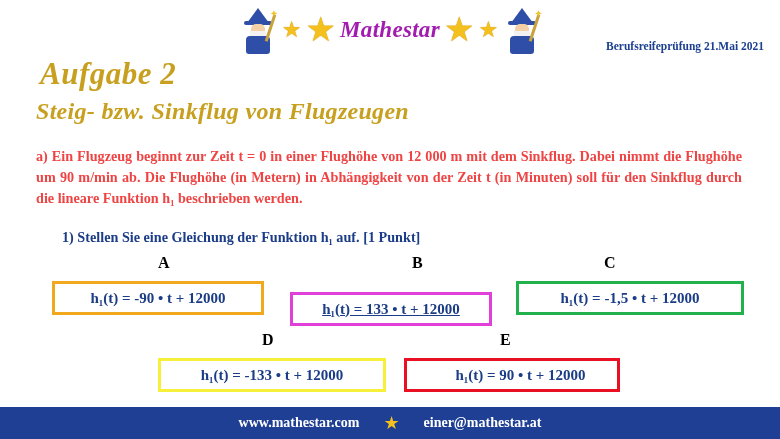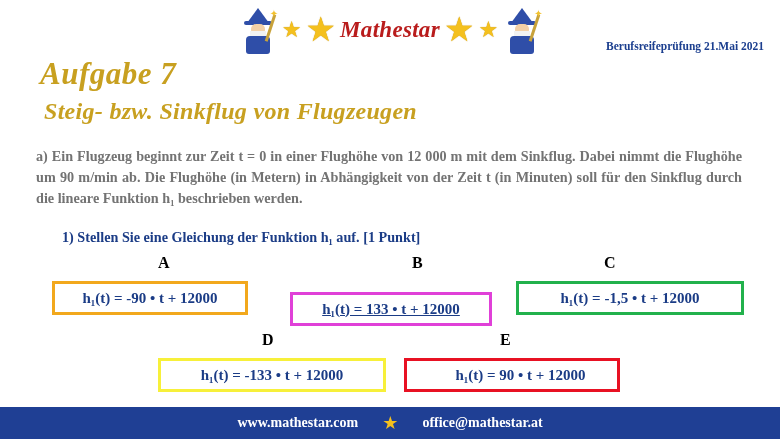--- a/index.html
+++ b/index.html
@@ -112,21 +112,21 @@
     text-shadow: 0 0 1px #b8860b;
   }
   .star.small {
     font-size: 22px;
   }
   .brand {
     font-family: "Liberation Serif", serif;
     font-size: 23px;
     font-weight: bold;
     font-style: italic;
-    color: #b91c1c;
+    color: #a21caf;
     letter-spacing: 0.3px;
   }
 
   
   .exam-note {
     position: absolute;
     top: 40px;
     right: 16px;
     font-family: "Liberation Serif", serif;
     font-size: 11.5px;
@@ -143,40 +143,40 @@
     font-family: "Liberation Serif", serif;
     font-style: italic;
     font-weight: bold;
     font-size: 31px;
     color: #c8a020;
     letter-spacing: 0.5px;
   }
   .title-sub {
     position: absolute;
     top: 98px;
-    left: 44px;
+    left: 36px;
     font-family: "Liberation Serif", serif;
     font-style: italic;
     font-weight: bold;
     font-size: 24px;
     color: #c8a020;
     letter-spacing: 0.3px;
   }
 
   
   .task-body {
     position: absolute;
     top: 146px;
     left: 36px;
     width: 706px;
     font-family: "Liberation Serif", serif;
     font-weight: bold;
     font-size: 14.2px;
     line-height: 21px;
-    color: #737373;
+    color: #ef4444;
     text-align: justify;
   }
   .question-line {
     position: absolute;
     top: 222px;
     left: 62px;
     font-family: "Liberation Serif", serif;
     font-weight: bold;
     font-size: 14.2px;
     color: #1b3c86;
@@ -201,21 +201,21 @@
     font-family: "Liberation Serif", serif;
     font-weight: bold;
     font-size: 15px;
     color: #1b3c86;
     height: 34px;
     border-width: 3px;
     border-style: solid;
     white-space: nowrap;
   }
 
-  #optA { left: 52px;  top: 281px; width: 196px; border-color: #f2a81d; }
+  #optA { left: 52px;  top: 281px; width: 212px; border-color: #f2a81d; }
   #optB { left: 290px; top: 292px; width: 202px; border-color: #e040d8; text-decoration: underline; }
   #optC { left: 516px; top: 281px; width: 228px; border-color: #22b14c; }
   #optD { left: 158px; top: 358px; width: 228px; border-color: #f7f03a; }
   #optE { left: 404px; top: 358px; width: 216px; border-color: #e81123; }
 
   #letA { left: 158px; top: 254px; }
   #letB { left: 412px; top: 254px; }
   #letC { left: 604px; top: 254px; }
   #letD { left: 262px; top: 331px; }
   #letE { left: 500px; top: 331px; }
@@ -271,37 +271,37 @@
         <span class="face"></span>
       <span class="beard"></span>
         <span class="robe"></span>
         <span class="wand"></span>
       <span class="spark">✦</span>
     </span>
   </div>
 
   <div class="exam-note">Berufsreifeprüfung 21.Mai 2021</div>
 
-  <div class="title-main">Aufgabe 7</div>
+  <div class="title-main">Aufgabe 2</div>
   <div class="title-sub">Steig- bzw. Sinkflug von Flugzeugen</div>
 
   <div class="task-body">a) Ein Flugzeug beginnt zur Zeit t = 0 in einer Flughöhe von 12 000 m mit dem Sinkflug. Dabei nimmt die Flughöhe um 90 m/min ab. Die Flughöhe (in Metern) in Abhängigkeit von der Zeit t (in Minuten) soll für den Sinkflug durch die lineare Funktion h₁ beschrieben werden.</div>
   <div class="question-line">1) Stellen Sie eine Gleichung der Funktion h₁ auf. [1 Punkt]</div>
 
   <div class="opt-letter" id="letA">A</div>
   <div class="opt-letter" id="letB">B</div>
   <div class="opt-letter" id="letC">C</div>
   <div class="opt-letter" id="letD">D</div>
   <div class="opt-letter" id="letE">E</div>
 
   <div class="opt-box" id="optA" style="border-color: rgb(242, 168, 29);">h₁(t) = -90 • t + 12000</div>
   <div class="opt-box" id="optB" style="border-color: rgb(224, 64, 216);">h₁(t) = 133 • t + 12000</div>
   <div class="opt-box" id="optC" style="border-color: rgb(34, 177, 76);">h₁(t) = -1,5 • t + 12000</div>
   <div class="opt-box" id="optD" style="border-color: rgb(247, 240, 58);">h₁(t) = -133 • t + 12000</div>
   <div class="opt-box" id="optE" style="border-color: rgb(232, 17, 35); padding-left: 17px;">h₁(t) = 90 • t + 12000</div>
 
   <div class="footer">
     <span class="footer-text">www.mathestar.com</span>
     <span class="star-f">★</span>
-    <span class="footer-text">office@mathestar.at</span>
+    <span class="footer-text">einer@mathestar.at</span>
   </div>
 
 </div>
 
 </body></html>

